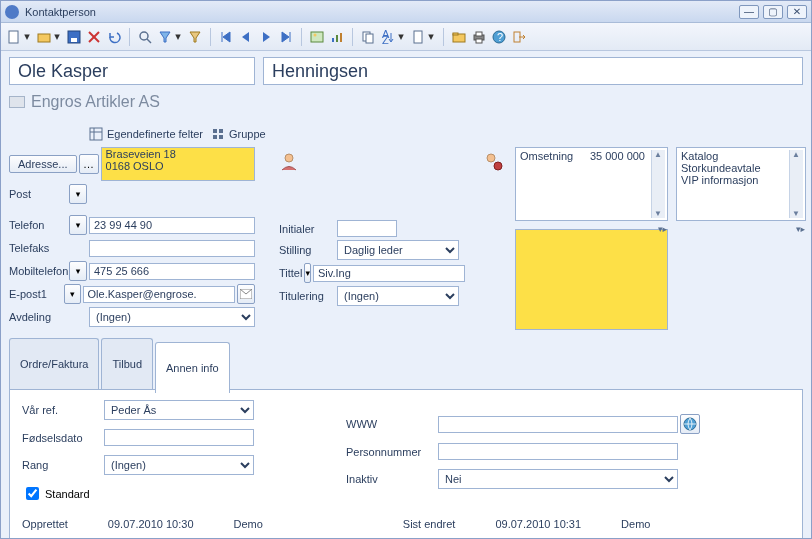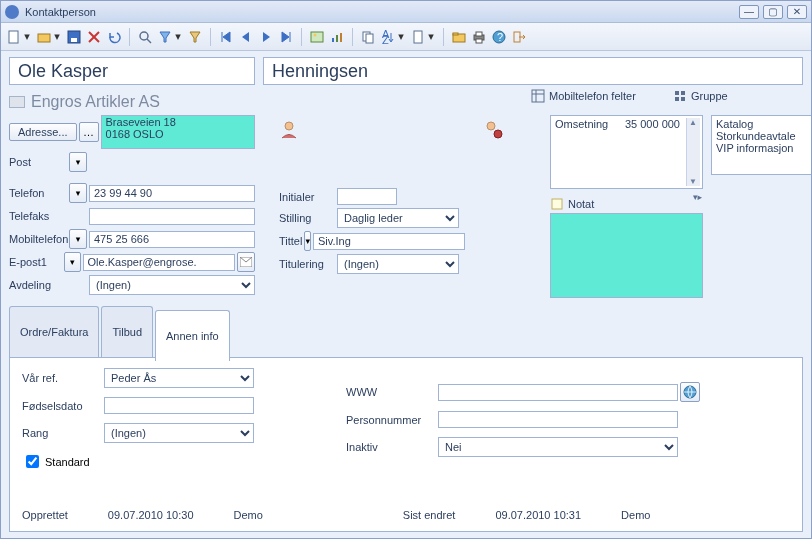--- a/index.html
+++ b/index.html
@@ -25,21 +25,21 @@
   .col-left { width: 246px; }
   .col-mid { width: 180px; }
   .col-right { flex: 1; display:flex; gap:8px; }
   .lbl { display:inline-block; width:58px; color:#2b3e5e; }
   .lbl-mid { display:inline-block; width:56px; color:#2b3e5e; }
   .fld-row { display:flex; align-items:center; margin-bottom:3px; gap:2px; }
   .btn { border:1px solid #8aa0c4; background:linear-gradient(#fdfdfe,#e5ecf6); padding:2px 8px; cursor:pointer; border-radius:2px; color:#2b3e5e; }
   .smallbtn { width:20px; height:20px; border:1px solid #8aa0c4; background:linear-gradient(#fdfdfe,#e5ecf6); cursor:pointer; display:flex; align-items:center; justify-content:center; border-radius:2px; }
   .ddbtn { width:18px; height:20px; border:1px solid #8aa0c4; background:linear-gradient(#fdfdfe,#e5ecf6); cursor:pointer; display:flex; align-items:center; justify-content:center; border-radius:2px; font-size:9px; }
   .txt { border:1px solid #9fb4d4; background:#fff; height:17px; padding:2px 4px; color:#2b3e5e; }
-  .txt-multi { border:1px solid #9fb4d4; background:#5eead4; padding:0 4px; color:#2b3e5e; resize:none; }
+  .txt-multi { border:1px solid #9fb4d4; background:#fde047; padding:0 4px; color:#2b3e5e; resize:none; }
   .sel { border:1px solid #9fb4d4; background:#fff; height:20px; padding:1px 2px; color:#2b3e5e; }
   .section-head { display:flex; align-items:center; gap:4px; color:#2b3e5e; margin-bottom:2px; }
   .listbox { border:1px solid #9fb4d4; background:#fff; padding:2px 4px; font-size:11px; color:#2b3e5e; position:relative; }
   .scrollhint { position:absolute; right:2px; top:2px; bottom:2px; width:14px; background:#e9eef6; border-left:1px solid #c6d3e6; }
   .scrollhint::before { content:'▲'; position:absolute; top:0; left:2px; font-size:8px; color:#6b7f9e; }
   .scrollhint::after { content:'▼'; position:absolute; bottom:0; left:2px; font-size:8px; color:#6b7f9e; }
   .tabs { display:flex; margin-top:8px; }
   .tab { border:1px solid #9fb4d4; border-bottom:none; padding:19px 10px; background:#e2e9f4; margin-right:2px; cursor:pointer; border-radius:3px 3px 0 0; color:#2b3e5e; }
   .tab.active { background:#fff; position:relative; top:4px; }
   .tab-body { border:1px solid #9fb4d4; background:#fff; flex:1; padding:10px 12px; display:flex; flex-direction:column; justify-content:space-between; }
@@ -199,40 +199,40 @@
       </span>
   </div>
 
   <div class="content">
 
     <div class="row">
       <input class="big-input big-first" value="Ole Kasper" style="">
       <input class="big-input big-last" value="Henningsen" style="">
     </div>
 
-    <div class="row" style="margin-top:4px; align-items:flex-start;">
+    <div class="row" style="margin-top:4px; align-items:flex-start;flex-direction:column;">
       <div style="width:246px;">
         <div class="company-row">
           <span class="card-icon"></span>
           <span class="company-name">Engros Artikler AS</span>
         </div>
       </div>
       <div style="width:180px;"></div>
       <div style="flex:1; display:flex; gap:8px;">
         <div style="width:72px;"></div>
         <div style="flex:1;">
           <div class="section-head">
             <span>
                 <svg width="14" height="14">
                   <rect x="1" y="1" width="12" height="12" fill="none" stroke="#5b7090"></rect>
                   <line x1="1" y1="5" x2="13" y2="5" stroke="#5b7090"></line>
                   <line x1="5" y1="1" x2="5" y2="13" stroke="#5b7090"></line>
                 </svg>
               </span>
-            <span>Mobiltelefon felter</span>
+            <span>Egendefinerte felter</span>
           </div>
         </div>
         <div style="width:130px;text-align:center;">
           <div class="section-head">
             <span>
                 <svg width="14" height="14">
                   <rect x="2" y="2" width="4" height="4" fill="#5b7090"></rect>
                   <rect x="8" y="2" width="4" height="4" fill="#5b7090"></rect>
                   <rect x="2" y="8" width="4" height="4" fill="#5b7090"></rect>
                   <rect x="8" y="8" width="4" height="4" fill="#5b7090"></rect>
@@ -321,42 +321,34 @@
         </div>
       </div>
 
       <div class="col-right">
         <div style="width:24px; padding-top:4px;">
           <span style="cursor:pointer;"><svg width="20" height="20">
                 <circle cx="8" cy="7" r="4" fill="#f4c090" stroke="#b8906a"></circle>
                 <circle cx="15" cy="15" r="4" fill="#c04040" stroke="#802020"></circle>
               </svg></span>
         </div>
-        <div style="flex:1; display:flex; flex-direction:column;margin-left:35px;">
+        <div style="flex:1; display:flex; flex-direction:column;">
           <div class="listbox rel" style="height:74px;">
             <div style="display:flex; justify-content:space-between; padding-right:18px;">
               <span>Omsetning</span>
               <span>35 000 000</span>
             </div>
             <div class="scrollhint"></div>
             <span class="mini-corner">▾▸</span>
           </div>
           <div style="height:8px;"></div>
-          <div class="section-head">
-            <span>
-                <svg width="14" height="14">
-                  <rect x="2" y="2" width="10" height="10" fill="#fffde0" stroke="#c0b060"></rect>
-                </svg>
-              </span>
-            <span>Notat</span>
-          </div>
           <textarea class="txt-multi" style="flex: 1 1 0%; min-height: 70px;"></textarea>
         </div>
         <div style="width:130px;">
-          <div class="listbox rel" style="height:60px;">
+          <div class="listbox rel" style="height:74px;">
             <div>Katalog</div>
             <div>Storkundeavtale</div>
             <div>VIP informasjon</div>
             <div class="scrollhint"></div>
             <span class="mini-corner">▾▸</span>
           </div>
         </div>
       </div>
     </div>
 

